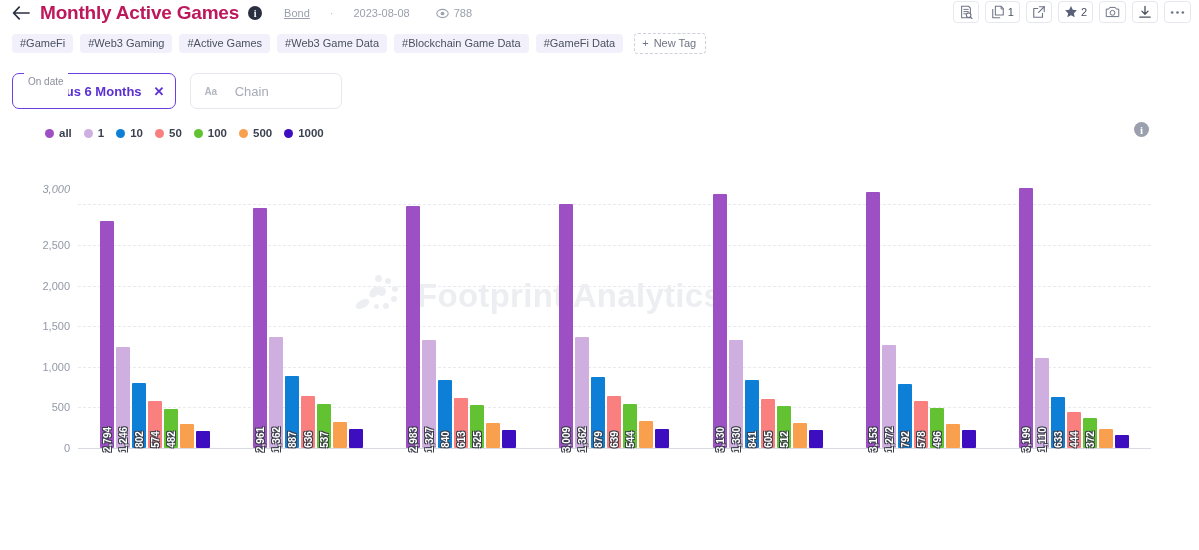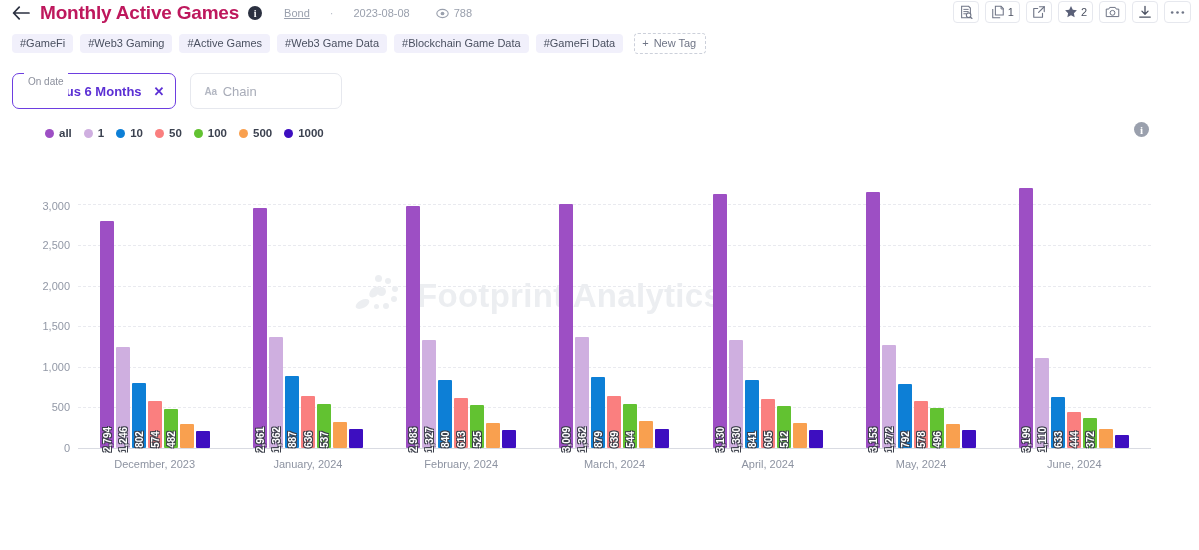--- a/index.html
+++ b/index.html
@@ -150,21 +150,21 @@
     font-weight: bold;
     cursor: pointer;
     line-height: 1;
   }
   .filter-chain {
     border: 1px solid #e6e8ee;
     border-radius: 7px;
     height: 36px;
     width: 152px;
     display: flex; align-items: center;
-    gap: 6px;
+    gap: 18px;
     padding: 0 13px;
     background: #fff;
     cursor: text;
   }
   .filter-chain .aa {
     font-size: 10px;
     color: #b3b7c2;
     font-weight: bold;
     letter-spacing: -.3px;
   }
@@ -475,21 +475,21 @@
       <div class="watermark-text">Footprint Analytics</div>
     </div>
 
     <div class="y-axis" id="y-axis">
         <div class="y-tick" style="top: 300px;">0</div>
         <div class="y-tick" style="top: 259.394px;">500</div>
         <div class="y-tick" style="top: 218.788px;">1,000</div>
         <div class="y-tick" style="top: 178.182px;">1,500</div>
         <div class="y-tick" style="top: 137.576px;">2,000</div>
         <div class="y-tick" style="top: 96.9697px;">2,500</div>
-        <div class="y-tick" style="top: 58px;">3,000</div>
+        <div class="y-tick" style="top: 41px; font-style: italic;">3,000</div>
       </div>
     <div id="gridlines">
         <div class="axis-base" style="top: 300px;"></div>
         <div class="grid-line" style="top: 259.394px;"></div>
         <div class="grid-line" style="top: 218.788px;"></div>
         <div class="grid-line" style="top: 178.182px;"></div>
         <div class="grid-line" style="top: 137.576px;"></div>
         <div class="grid-line" style="top: 96.9697px;"></div>
         <div class="grid-line" style="top: 56.3636px;"></div>
       </div>
@@ -621,23 +621,14 @@
           <div class="bar" style="height: 36.0582px; background: rgb(250, 127, 127);">
             <span class="bar-label">444</span>
           </div>
           <div class="bar" style="height: 30.2109px; background: rgb(98, 194, 49);">
             <span class="bar-label">372</span>
           </div>
           <div class="bar" style="height: 18.5164px; background: rgb(249, 160, 79);"></div>
           <div class="bar" style="height: 12.9939px; background: rgb(61, 14, 192);"></div>
         </div>
       </div>
-    <div class="x-axis" id="x-axis" style="top: 310px; bottom: auto;">
-        <div class="x-label">December, 2023</div>
-        <div class="x-label">January, 2024</div>
-        <div class="x-label">February, 2024</div>
-        <div class="x-label">March, 2024</div>
-        <div class="x-label">April, 2024</div>
-        <div class="x-label">May, 2024</div>
-        <div class="x-label">June, 2024</div>
-      </div>
   </div>
 </div>
 
 </body></html>

